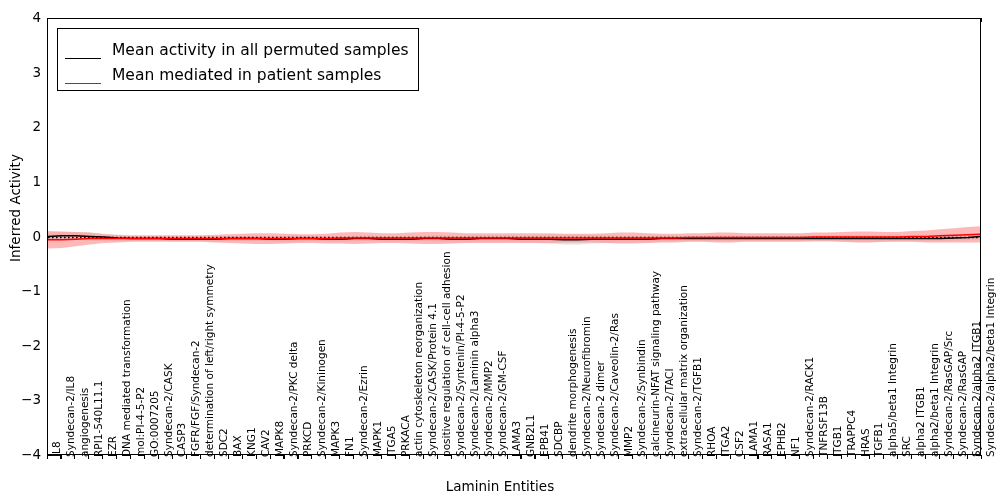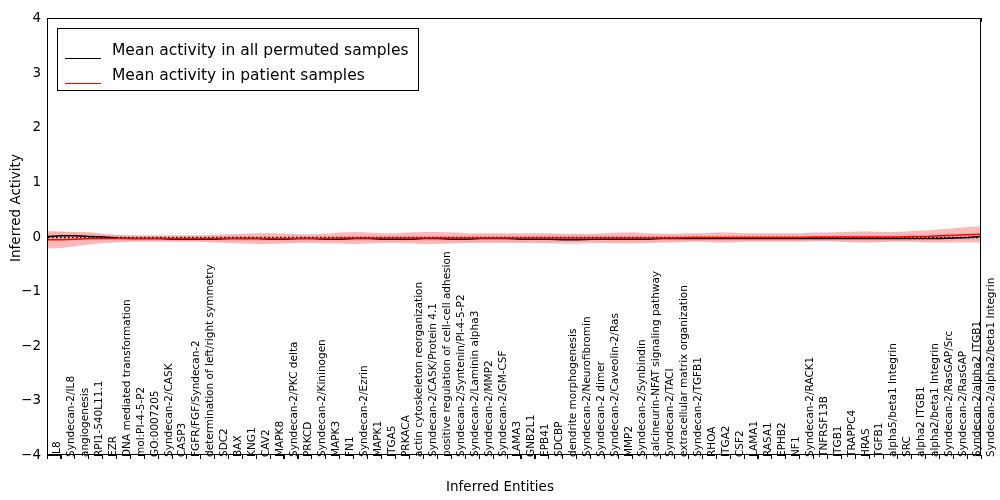--- a/index.html
+++ b/index.html
@@ -39,21 +39,21 @@
   .lswatch.red{border-top-color:#ff0000;}
   .ltext{font-size:15.5px;color:#000;white-space:nowrap;}
 </style>
 </head>
 <body>
 
 <div id="fig">
 
 
   <div id="ylabel">Inferred Activity</div>
-  <div id="xlabel">Inferred Entities</div>
+  <div id="xlabel">Laminin Entities</div>
 
   <div id="yticklabels">
       <div class="ytick" style="top: 18px; right: 959px;">4</div>
       <div class="ytick" style="top: 72.625px; right: 959px;">3</div>
       <div class="ytick" style="top: 127.25px; right: 959px;">2</div>
       <div class="ytick" style="top: 181.875px; right: 959px;">1</div>
       <div class="ytick" style="top: 236.5px; right: 959px;">0</div>
       <div class="ytick" style="top: 291.125px; right: 959px;">−1</div>
       <div class="ytick" style="top: 345.75px; right: 959px;">−2</div>
       <div class="ytick" style="top: 400.375px; right: 959px;">−3</div>
@@ -299,17 +299,17 @@
       <div class="xtl" style="left: 985px; top: 457px;">Syndecan-2/alpha2/beta1 Integrin</div>
     </div>
 
   <div id="legend">
     <div class="lrow">
       <span class="lswatch"></span>
       <span class="ltext">Mean activity in all permuted samples</span>
     </div>
     <div class="lrow">
       <span class="lswatch red"></span>
-      <span class="ltext">Mean activity in patient samples</span>
+      <span class="ltext">Mean mediated in patient samples</span>
     </div>
   </div>
 
 </div>
 
 </body></html>

